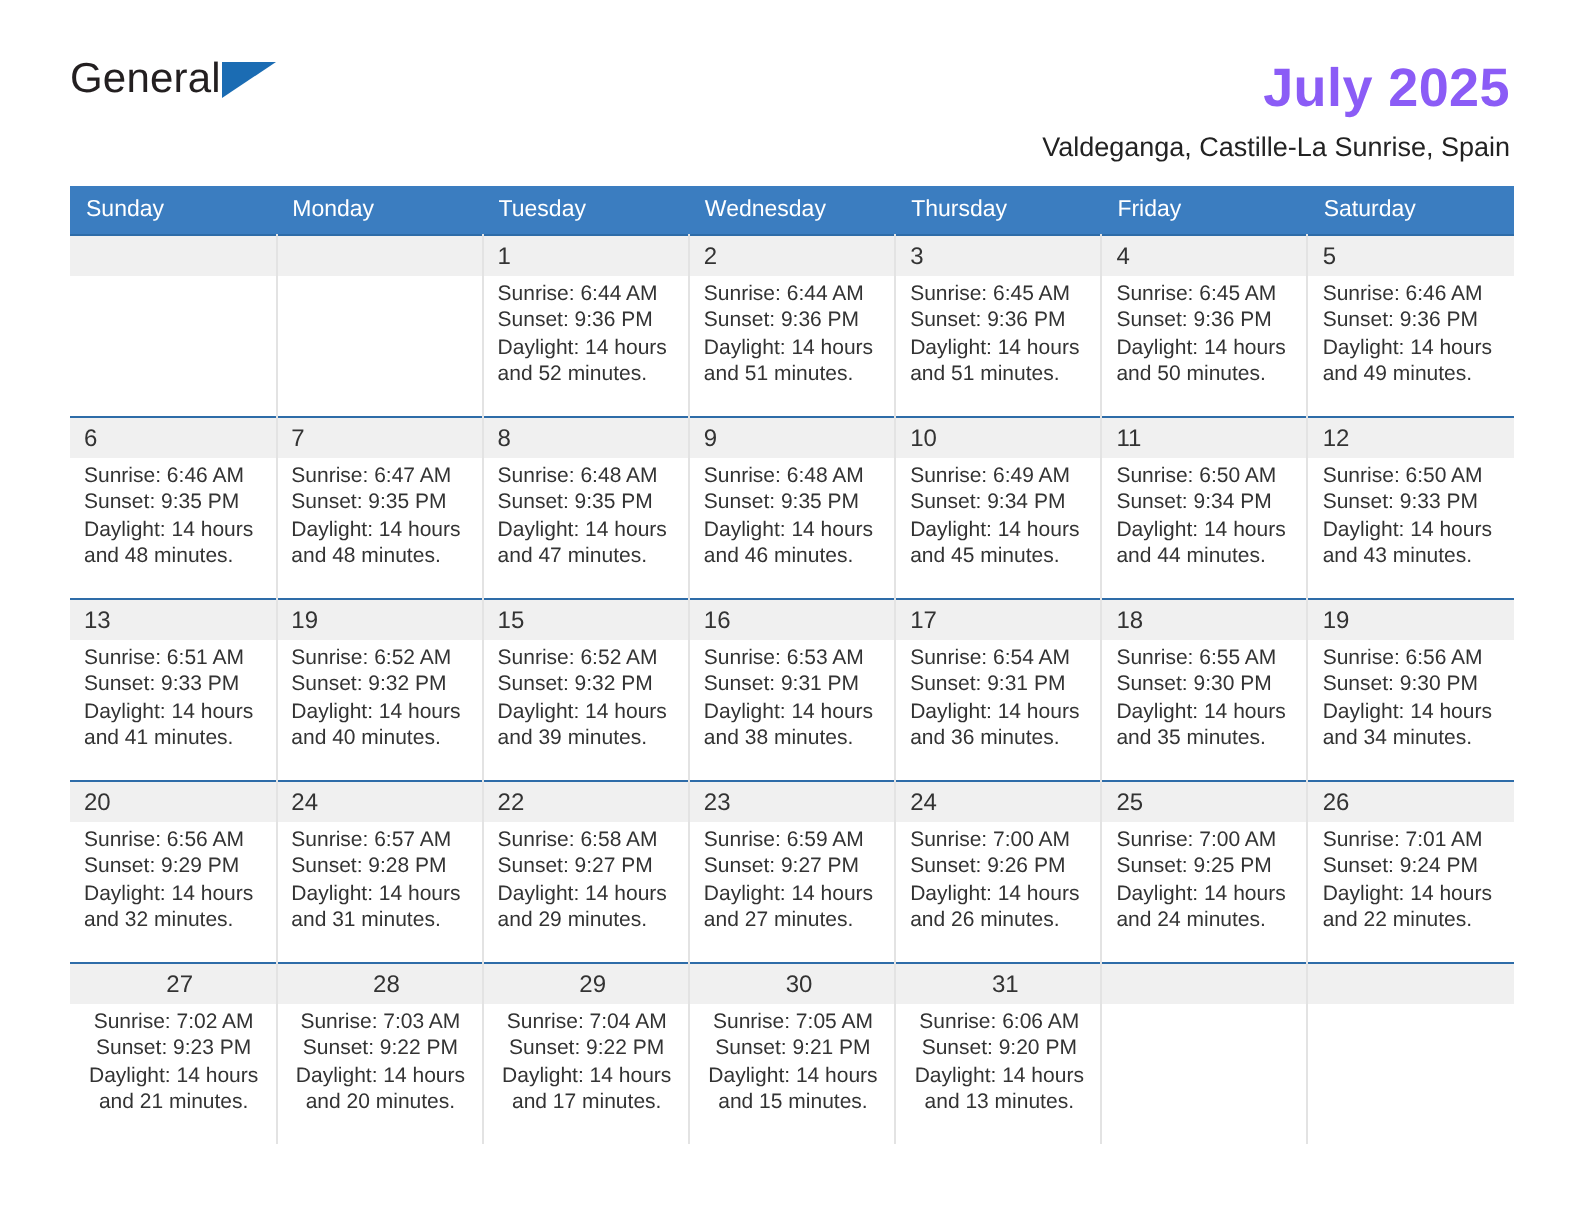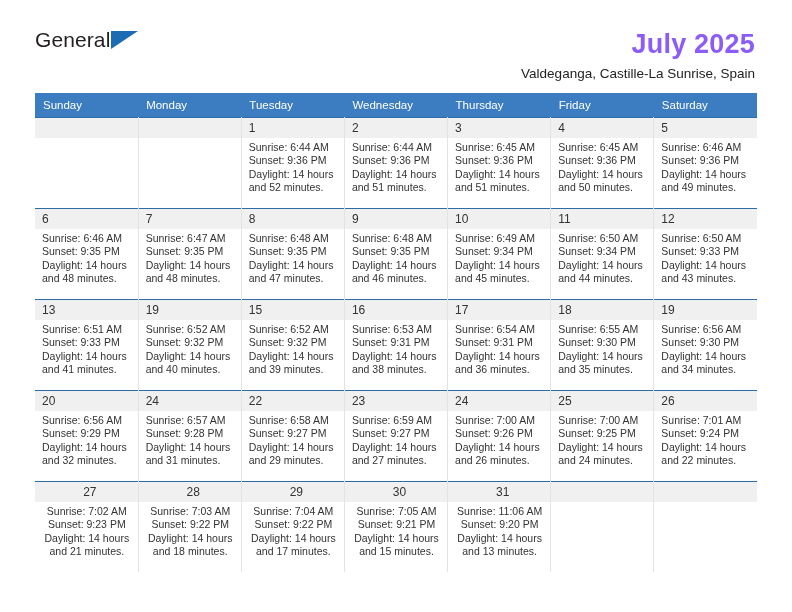--- a/index.html
+++ b/index.html
@@ -410,21 +410,21 @@
               <div>Daylight: 14 hours</div>
               <div>and 21 minutes.</div>
             </div>
           </td>
           <td class="">
             <div class="daynum">28</div>
             <div class="cell-body">
               <div>Sunrise: 7:03 AM</div>
               <div>Sunset: 9:22 PM</div>
               <div>Daylight: 14 hours</div>
-              <div>and 18 minutes.</div>
+              <div>and 20 minutes.</div>
             </div>
           </td>
           <td class="">
             <div class="daynum">29</div>
             <div class="cell-body">
               <div>Sunrise: 7:04 AM</div>
               <div>Sunset: 9:22 PM</div>
               <div>Daylight: 14 hours</div>
               <div>and 17 minutes.</div>
             </div>
@@ -434,21 +434,21 @@
             <div class="cell-body">
               <div>Sunrise: 7:05 AM</div>
               <div>Sunset: 9:21 PM</div>
               <div>Daylight: 14 hours</div>
               <div>and 15 minutes.</div>
             </div>
           </td>
           <td class="">
             <div class="daynum">31</div>
             <div class="cell-body">
-              <div>Sunrise: 11:06 AM</div>
+              <div>Sunrise: 6:06 AM</div>
               <div>Sunset: 9:20 PM</div>
               <div>Daylight: 14 hours</div>
               <div>and 13 minutes.</div>
             </div>
           </td>
           <td class="empty">
             <div class="daynum"></div>
           </td>
           <td class="empty">
             <div class="daynum"></div>

